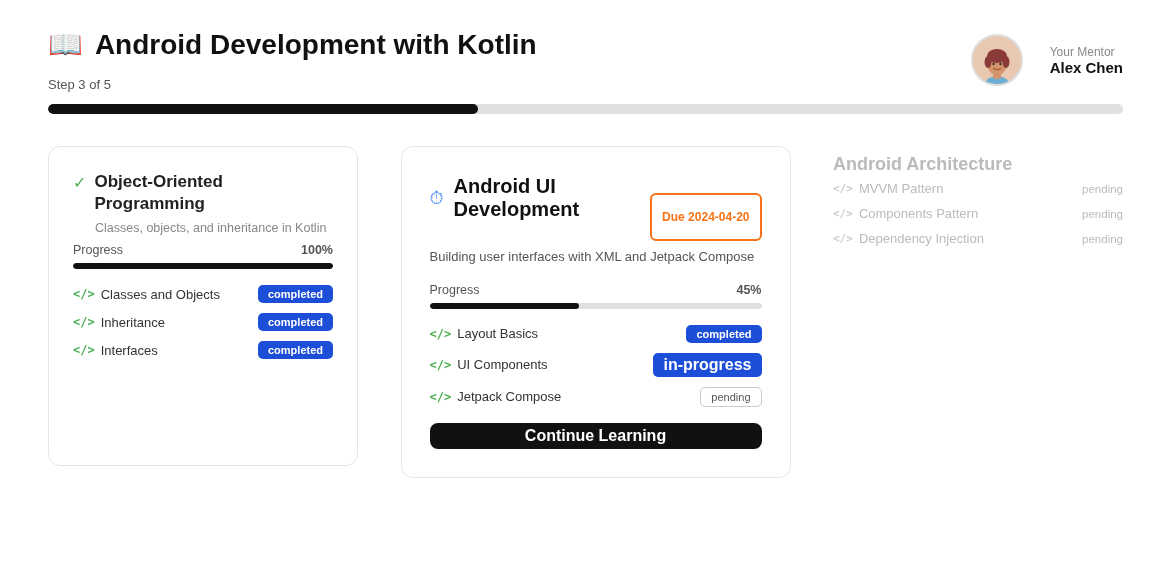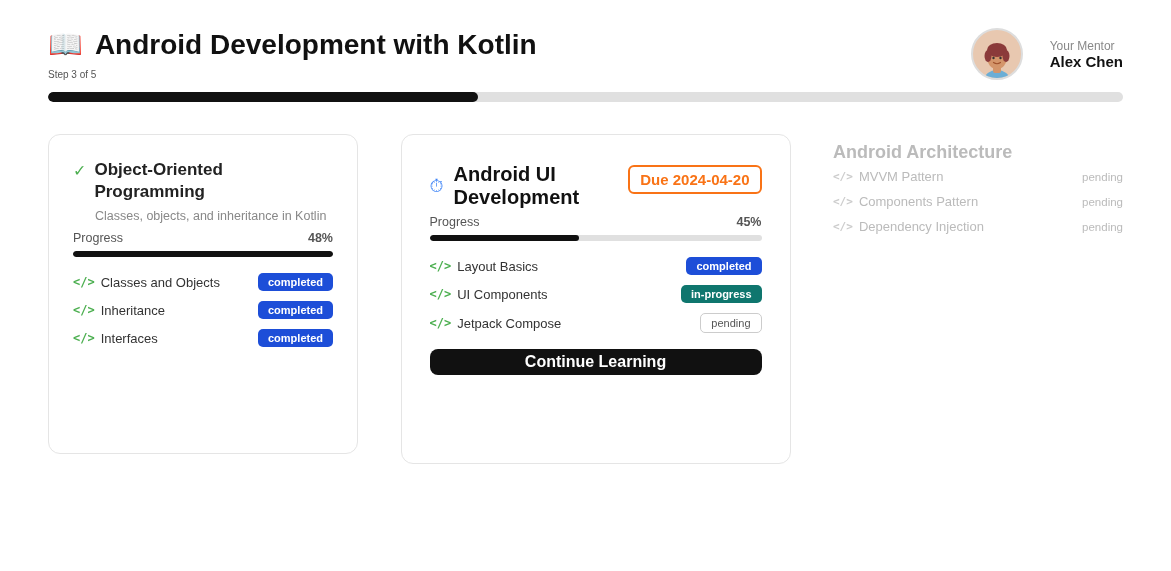--- a/index.html
+++ b/index.html
@@ -25,23 +25,23 @@
       align-items: center;
       gap: 12px;
       font-size: 28px;
       font-weight: 800;
       color: #111;
     }
     .header-title .book-icon {
       font-size: 28px;
     }
     .header-step {
-      font-size: 10px;
+      font-size: 13px;
       color: #555;
-      margin-top: 8px;
+      margin-top: 16px;
     }
     .mentor-block {
       display: flex;
       align-items: center;
       gap: 27px;
     }
     .mentor-avatar {
       width: 52px;
       height: 52px;
       border-radius: 50%;
@@ -176,23 +176,23 @@
     }
     .badge-completed {
       background: #1d4ed8;
       color: #fff;
       font-size: 11px;
       font-weight: 600;
       padding: 3px 10px;
       border-radius: 5px;
     }
     .badge-in-progress {
-      background: #0f766e;
+      background: #1d4ed8;
       color: #fff;
-      font-size: 11px;
+      font-size: 16px;
       font-weight: 600;
       padding: 3px 10px;
       border-radius: 5px;
     }
     .badge-pending {
       background: transparent;
       color: #555;
       font-size: 11px;
       font-weight: 500;
       padding: 3px 10px;
@@ -226,26 +226,26 @@
     }
     .center-heading {
       font-size: 20px;
       font-weight: 800;
       color: #111;
     }
     .due-badge {
       background: #fff;
       border: 2px solid #f97316;
       color: #f97316;
-      font-size: 15px;
-      font-weight: 700;
-      padding: 4px 10px;
+      font-size: 12px;
+      font-weight: 700;
+      padding: 15px 10px;
       border-radius: 6px;
       white-space: nowrap;
-      margin-top: 2px;
+      margin-top: 18px;
     }
     .center-desc {
       font-size: 13px;
       color: #555;
       margin-bottom: 16px;
       line-height: 1.5;
     }
     .continue-btn {
       width: 100%;
       background: #111;
@@ -349,21 +349,21 @@
 <div class="cards-area">
 
   <div class="card-left">
     <div class="card-left-title">
       <span class="check-icon">✓</span>
       <span class="card-left-heading">Object-Oriented Programming</span>
     </div>
     <div class="card-left-sub">Classes, objects, and inheritance in Kotlin</div>
     <div class="progress-row">
       <span class="progress-label">Progress</span>
-      <span class="progress-pct">48%</span>
+      <span class="progress-pct">100%</span>
     </div>
     <div class="mini-track">
       <div class="mini-fill" style="width: 100%"></div>
     </div>
 
     <div class="topic-row">
       <div class="topic-left">
         <span class="code-icon">&lt;/&gt;</span>
         <span>Classes and Objects</span>
       </div>
@@ -386,20 +386,21 @@
   </div>
 
   <div class="card-center">
     <div class="center-header">
       <div class="center-title-row">
         <span class="clock-icon">⏱</span>
         <span class="center-heading">Android UI Development</span>
       </div>
       <span class="due-badge">Due 2024-04-20</span>
     </div>
+    <div class="center-desc">Building user interfaces with XML and Jetpack Compose</div>
     <div class="progress-row">
       <span class="progress-label">Progress</span>
       <span class="progress-pct">45%</span>
     </div>
     <div class="mini-track">
       <div class="mini-fill" style="width: 45%"></div>
     </div>
 
     
     <div class="topic-row">

